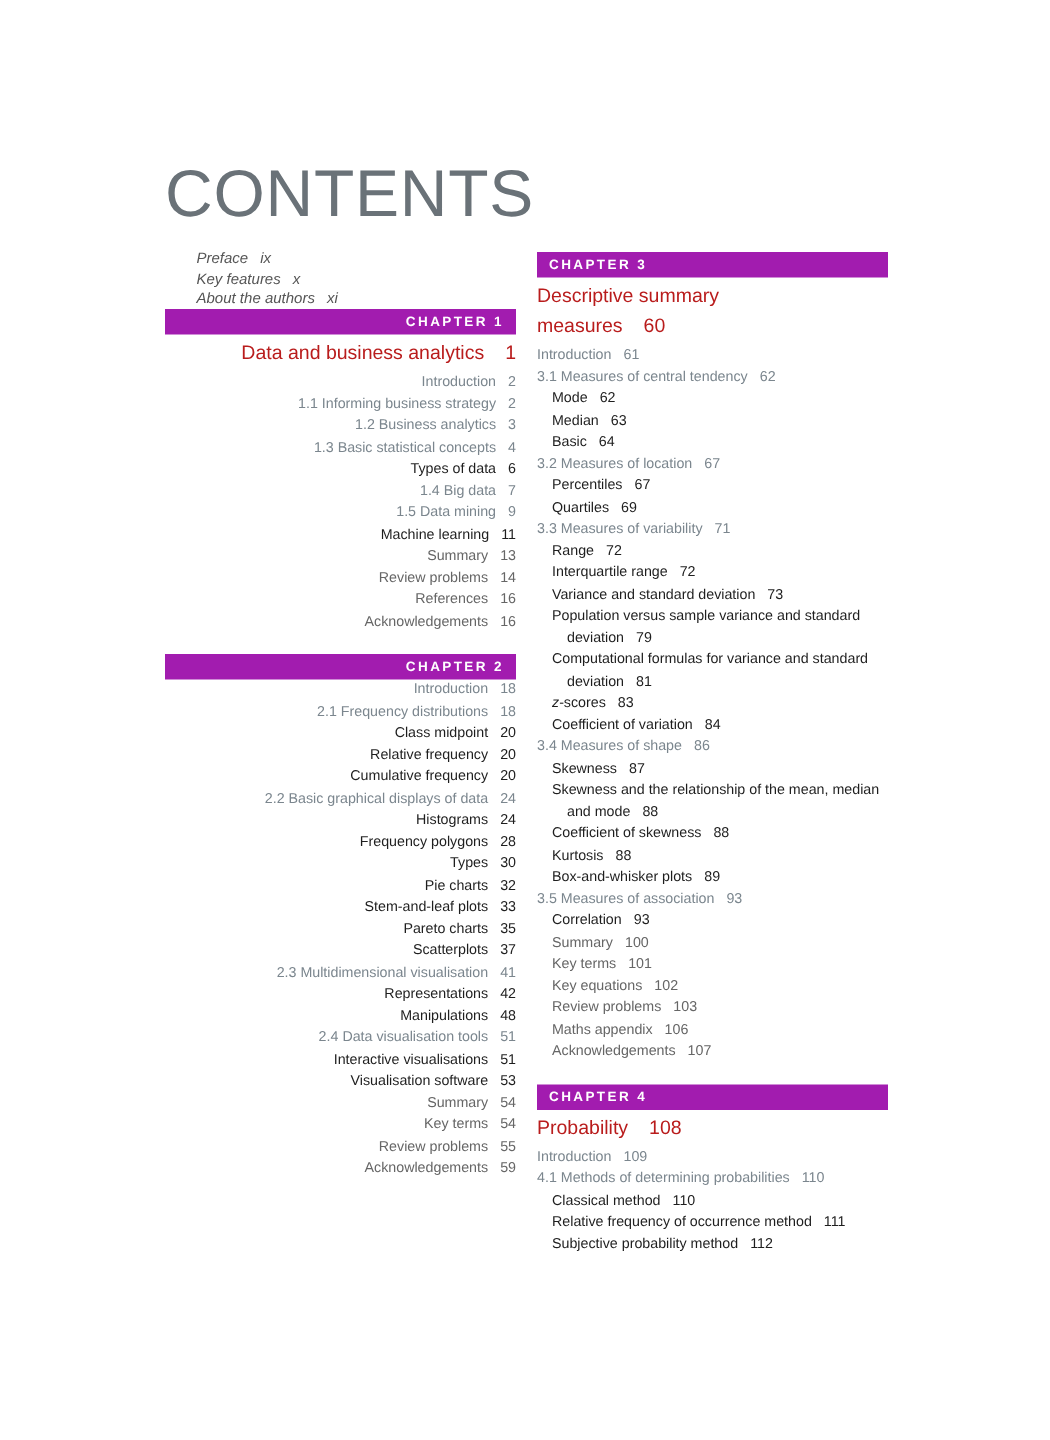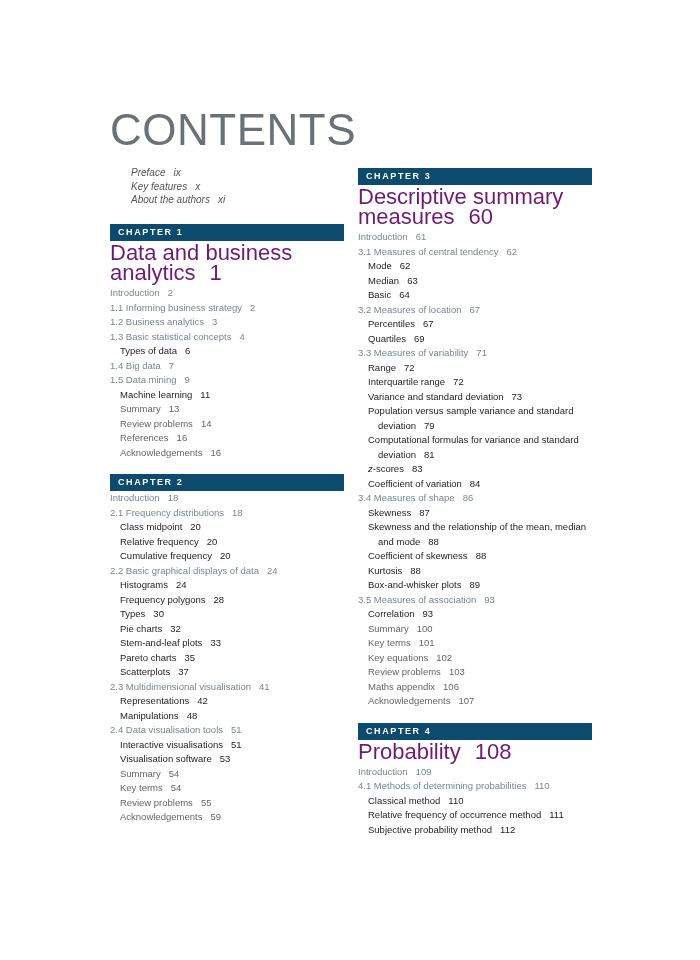--- a/index.html
+++ b/index.html
@@ -1,25 +1,25 @@
 <!DOCTYPE html>
 <html><head>
 <meta charset="utf-8">
 <style>
   html, body { margin: 0; padding: 0; background: #ffffff; }
   body { width: 700px; height: 960px; position: relative; font-family: "Liberation Sans", sans-serif; color: #222; overflow: hidden; }
   .page-title { position: absolute; left: 110px; top: 107px; font-size: 44px; font-weight: normal; color: #6a7278; letter-spacing: 0.5px; margin: 0; line-height: 46px; }
   .prelims { position: absolute; left: 111px; top: 166px; font-size: 10px; font-style: italic; color: #555; line-height: 13.5px; margin-left: 20px; }
   .prelims .pg { margin-left: 8px; }
   .col { position: absolute; width: 234px; }
-  .col-left { left: 110px; top: 224px; }
+  .col-left { left: 110px; top: 206px; text-align: right; }
   .col-right { left: 358px; top: 168px; }
   .chapter { margin-bottom: 14px; }
-  .chapter-bar { background: #0c4a6e; color: #fff; font-weight: bold; font-size: 9px; letter-spacing: 1.6px; padding: 0 8px; height: 17px; line-height: 17px; }
-  .chapter-title { font-size: 22px; color: #701a75; line-height: 20px; margin: 2px 0 3px 0; }
+  .chapter-bar { background: #a21caf; color: #fff; font-weight: bold; font-size: 9px; letter-spacing: 1.6px; padding: 0 8px; height: 17px; line-height: 17px; }
+  .chapter-title { font-size: 13px; color: #b91c1c; line-height: 20px; margin: 2px 0 3px 0; }
   .chapter-title .pg { margin-left: 14px; }
   .entry { font-size: 9.5px; line-height: 14.5px; }
   .entry .pg { margin-left: 8px; }
   .entry.sec { color: #7d8890; font-weight: bold; font-weight: normal; }
   .entry.sec span { color: #7b868e; }
   .entry.sub { padding-left: 10px; color: #1e1e1e; }
   .entry.end { padding-left: 10px; color: #666; }
   .entry.wrap-sub { padding-left: 20px; text-indent: -10px; color: #1e1e1e; }
   .it { font-style: italic; }
 </style>

